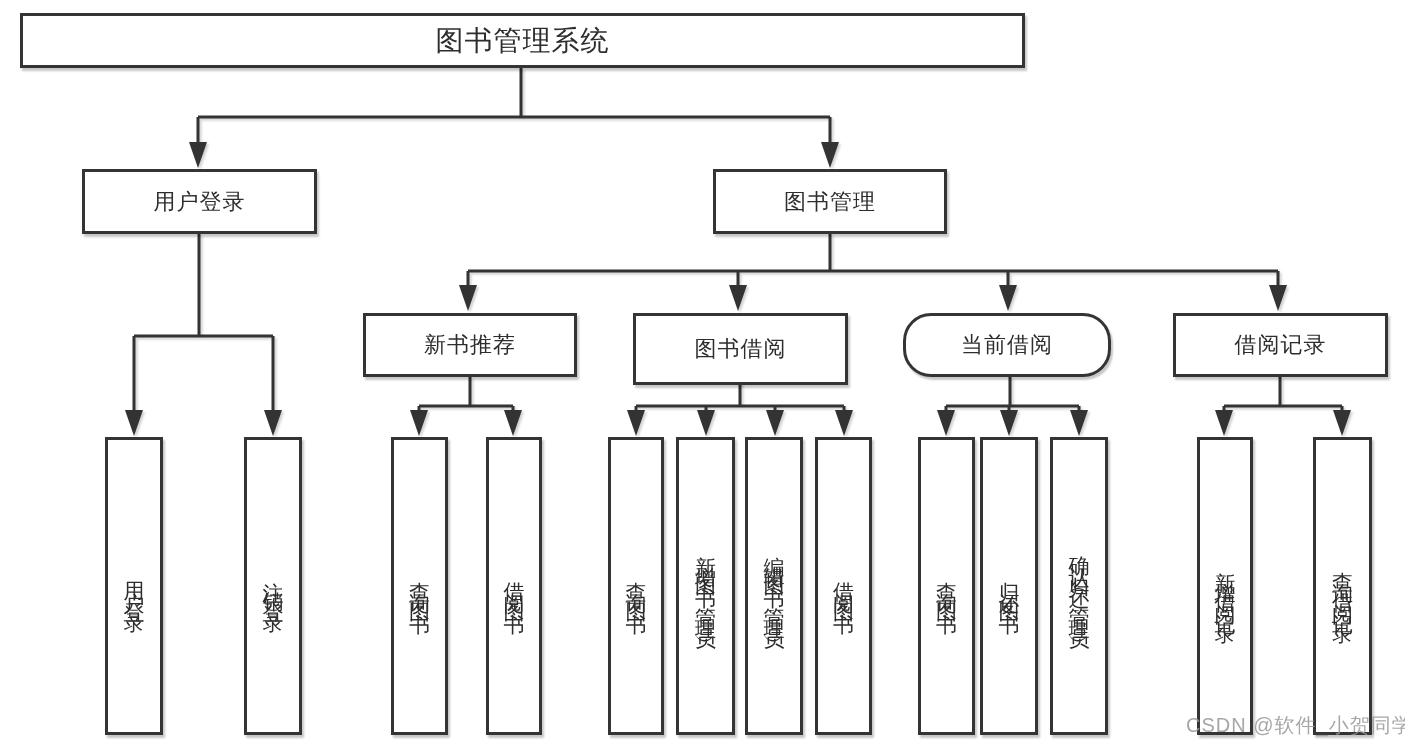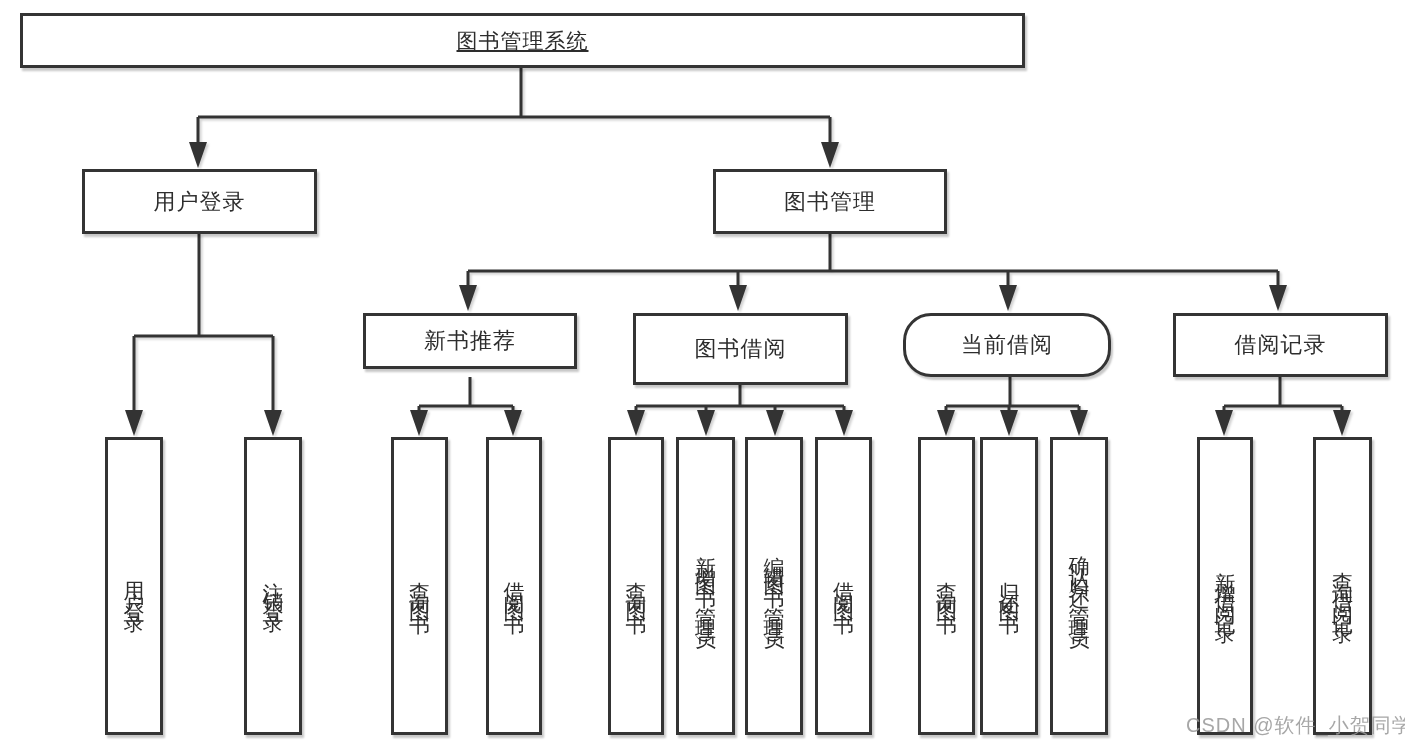--- a/index.html
+++ b/index.html
@@ -26,21 +26,21 @@
     align-items: center;
     justify-content: center;
     box-shadow: 2px 3px 2px rgba(0,0,0,0.22);
   }
   .h-node .label {
     font-size: 22px;
     color: #2d2d2d;
     letter-spacing: 1px;
     white-space: nowrap;
   }
-  .root-node .label { font-size: 21px; text-decoration: underline; }
+  .root-node .label { font-size: 28px; }
   .v-node .label {
     writing-mode: vertical-rl;
     font-size: 21px;
     letter-spacing: 0.5em;
     line-height: 1.05;
     color: #2d2d2d;
   }
   .watermark {
     position: absolute;
     left: 1186px;
@@ -101,21 +101,21 @@
     <span class="label">图书管理系统</span>
   </div>
 
   <div class="node h-node" style="left:82px; top:169px; width:235px; height:65px;">
     <span class="label">用户登录</span>
   </div>
   <div class="node h-node" style="left:713px; top:169px; width:234px; height:65px;font-family:Liberation Serif, serif;">
     <span class="label">图书管理</span>
   </div>
 
-  <div class="node h-node" style="left:363px; top:313px; width:214px; height:56px;">
+  <div class="node h-node" style="left:363px; top:313px; width:214px; height:64px;">
     <span class="label">新书推荐</span>
   </div>
   <div class="node h-node" style="left:633px; top:313px; width:215px; height:72px;">
     <span class="label">图书借阅</span>
   </div>
   <div class="node h-node" style="left:903px; top:313px; width:208px; height:64px;border-radius:28px;">
     <span class="label">当前借阅</span>
   </div>
   <div class="node h-node" style="left:1173px; top:313px; width:215px; height:64px;">
     <span class="label">借阅记录</span>

